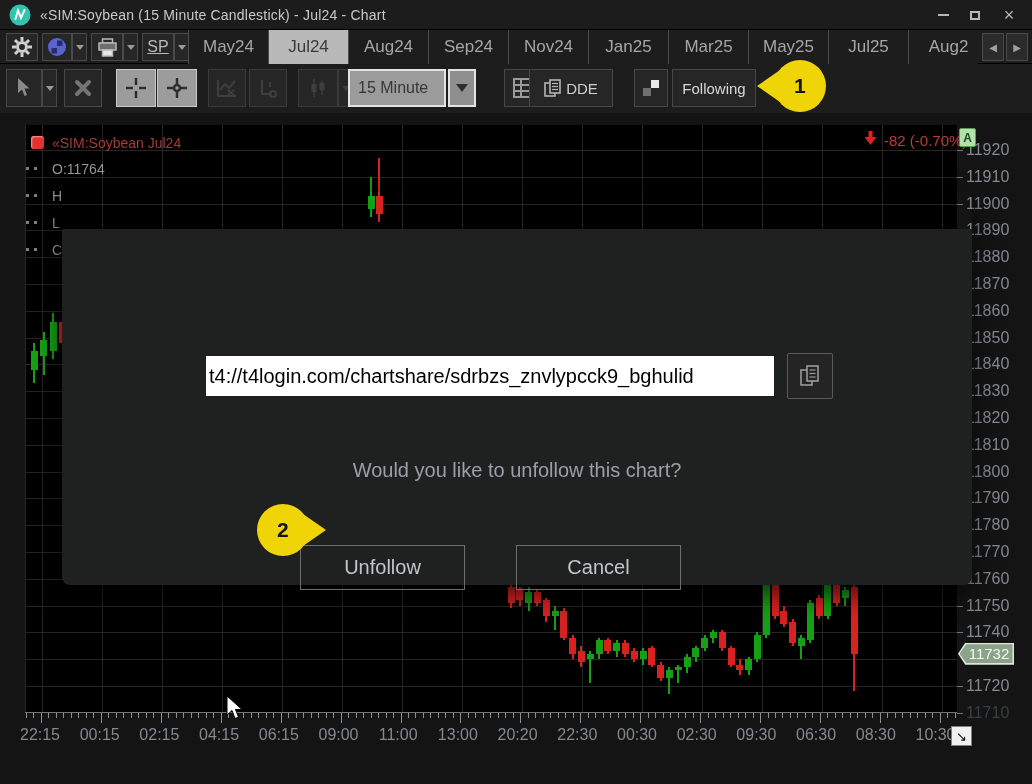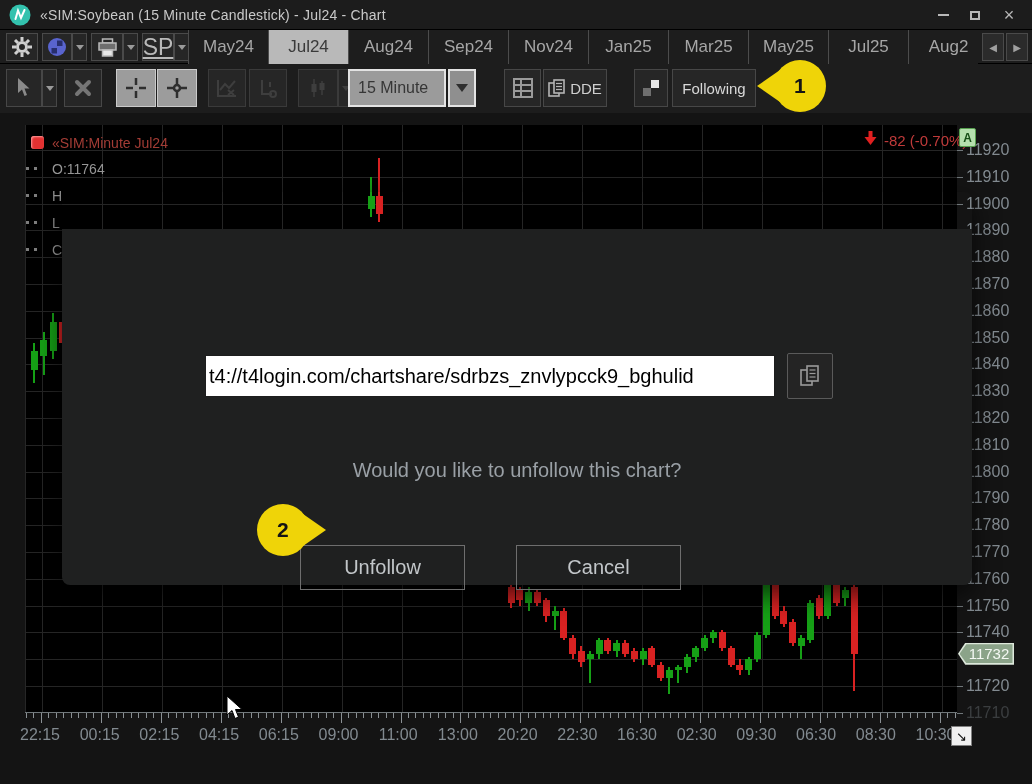--- a/index.html
+++ b/index.html
@@ -17,21 +17,21 @@
   #title-text { position:absolute; left:40px; top:7px; font-size:14px; color:#c9c9c9; letter-spacing:.2px; }
   .winctl { position:absolute; top:6px; width:22px; height:18px; display:flex; align-items:center; justify-content:center; color:#b8b8b8; }
   #btn-min  { right:78px; } #btn-max { right:46px; } #btn-close { right:12px; font-size:18px; }
   #btn-min i { display:block; width:11px; height:2px; background:#b8b8b8; }
   #btn-max i { display:block; width:10px; height:9px; border:2px solid #b8b8b8; }
 
   
   #tabrow { position:absolute; left:0; top:30px; width:1032px; height:34px; background:#1d1d1d; border-bottom:1px solid #000; }
   .tb { position:absolute; top:3px; height:28px; background:#262626; border:1px solid #4a4a4a; display:flex; align-items:center; justify-content:center; }
   .dd-arrow { width:0; height:0; border-left:4px solid transparent; border-right:4px solid transparent; border-top:5px solid #9a9a9a; }
-  #sp-label { color:#b9b9b9; font-size:23px;text-decoration:underline; }
+  #sp-label { color:#b9b9b9; font-size:16px;text-decoration:underline; }
   #tab-strip { position:absolute; left:188px; top:0; height:34px; overflow:hidden; width:790px; white-space:nowrap; }
   .tab { display:inline-block; width:80px; height:34px; line-height:33px; text-align:center; font-size:17px; color:#a6a6a6; border-left:1px solid #4c4c4c; background:#1d1d1d; }
   .tab.sel { background:#b9b9b9; color:#3a3a3a;text-align:center; }
   .nav-btn { position:absolute; top:3px; width:22px; height:28px; background:#2b2b2b; border:1px solid #4a4a4a; color:#a0a0a0; font-size:10px; display:flex; align-items:center; justify-content:center; }
 
   
   #toolrow { position:absolute; left:0; top:64px; width:1032px; height:49px; background:#1d1d1d; }
   .tl { position:absolute; top:5px; height:38px; background:#262626; border:1px solid #474747; display:flex; align-items:center; justify-content:center; }
   .tl.active { background:#9c9c9c; border-color:#cacaca; }
   .tl.disabled { border-color:#3a3a3a; }
@@ -215,21 +215,21 @@
       <i></i>
     </div>
   <div class="tl" style="left:504px;width:37px">
     <svg width="20" height="20" viewBox="0 0 20 20">
       <rect x="1" y="1" width="18" height="18" fill="none" stroke="#9a9a9a" stroke-width="2"></rect>
       <line x1="1" y1="7" x2="19" y2="7" stroke="#9a9a9a" stroke-width="2"></line>
       <line x1="1" y1="13" x2="19" y2="13" stroke="#9a9a9a" stroke-width="2"></line>
       <line x1="8" y1="1" x2="8" y2="19" stroke="#9a9a9a" stroke-width="2"></line>
     </svg>
   </div>
-  <div class="tl" id="dde-btn" style="left:543px;width:64px">
+  <div class="tl" id="dde-btn" style="left:529px;width:84px">
     <svg width="18" height="18" viewBox="0 0 18 18">
       <rect x="1" y="4" width="10" height="13" fill="none" stroke="#b5b5b5" stroke-width="1.6"></rect>
       <rect x="6" y="1" width="10" height="13" fill="#262626" stroke="#b5b5b5" stroke-width="1.6"></rect>
       <g stroke="#b5b5b5" stroke-width="1.2">
           <line x1="8" y1="4.5" x2="14" y2="4.5"></line>
           <line x1="8" y1="7.5" x2="14" y2="7.5"></line>
           <line x1="8" y1="10.5" x2="14" y2="10.5"></line>
         </g>
     </svg>
     <span>DDE</span>
@@ -555,30 +555,30 @@
       <div class="time-label" style="left: 40px;">22:15</div>
       <div class="time-label" style="left: 99.7px;">00:15</div>
       <div class="time-label" style="left: 159.4px;">02:15</div>
       <div class="time-label" style="left: 219.1px;">04:15</div>
       <div class="time-label" style="left: 278.8px;">06:15</div>
       <div class="time-label" style="left: 338.5px;">09:00</div>
       <div class="time-label" style="left: 398.2px;">11:00</div>
       <div class="time-label" style="left: 457.9px;">13:00</div>
       <div class="time-label" style="left: 517.6px;">20:20</div>
       <div class="time-label" style="left: 577.3px;">22:30</div>
-      <div class="time-label" style="left: 637px;">16:30</div>
+      <div class="time-label" style="left: 637px;">00:30</div>
       <div class="time-label" style="left: 696.7px;">02:30</div>
       <div class="time-label" style="left: 756.4px;">09:30</div>
       <div class="time-label" style="left: 816.1px;">06:30</div>
       <div class="time-label" style="left: 875.8px;">08:30</div>
       <div class="time-label" style="left: 935.5px;">10:30</div>
     </div>
 
   <div id="legend-swatch"></div>
-  <span id="legend-symbol">«SIM:Minute Jul24</span>
+  <span id="legend-symbol">«SIM:Soybean Jul24</span>
   <div id="legend-rows">
       <div class="legend-row" style="top: 48px;">O:11764</div>
       <div class="legend-dots" style="top: 54px;">
         <i></i>
         <i></i>
       </div>
       <div class="legend-row" style="top: 75px;">H</div>
       <div class="legend-dots" style="top: 81px;">
         <i></i>
         <i></i>

